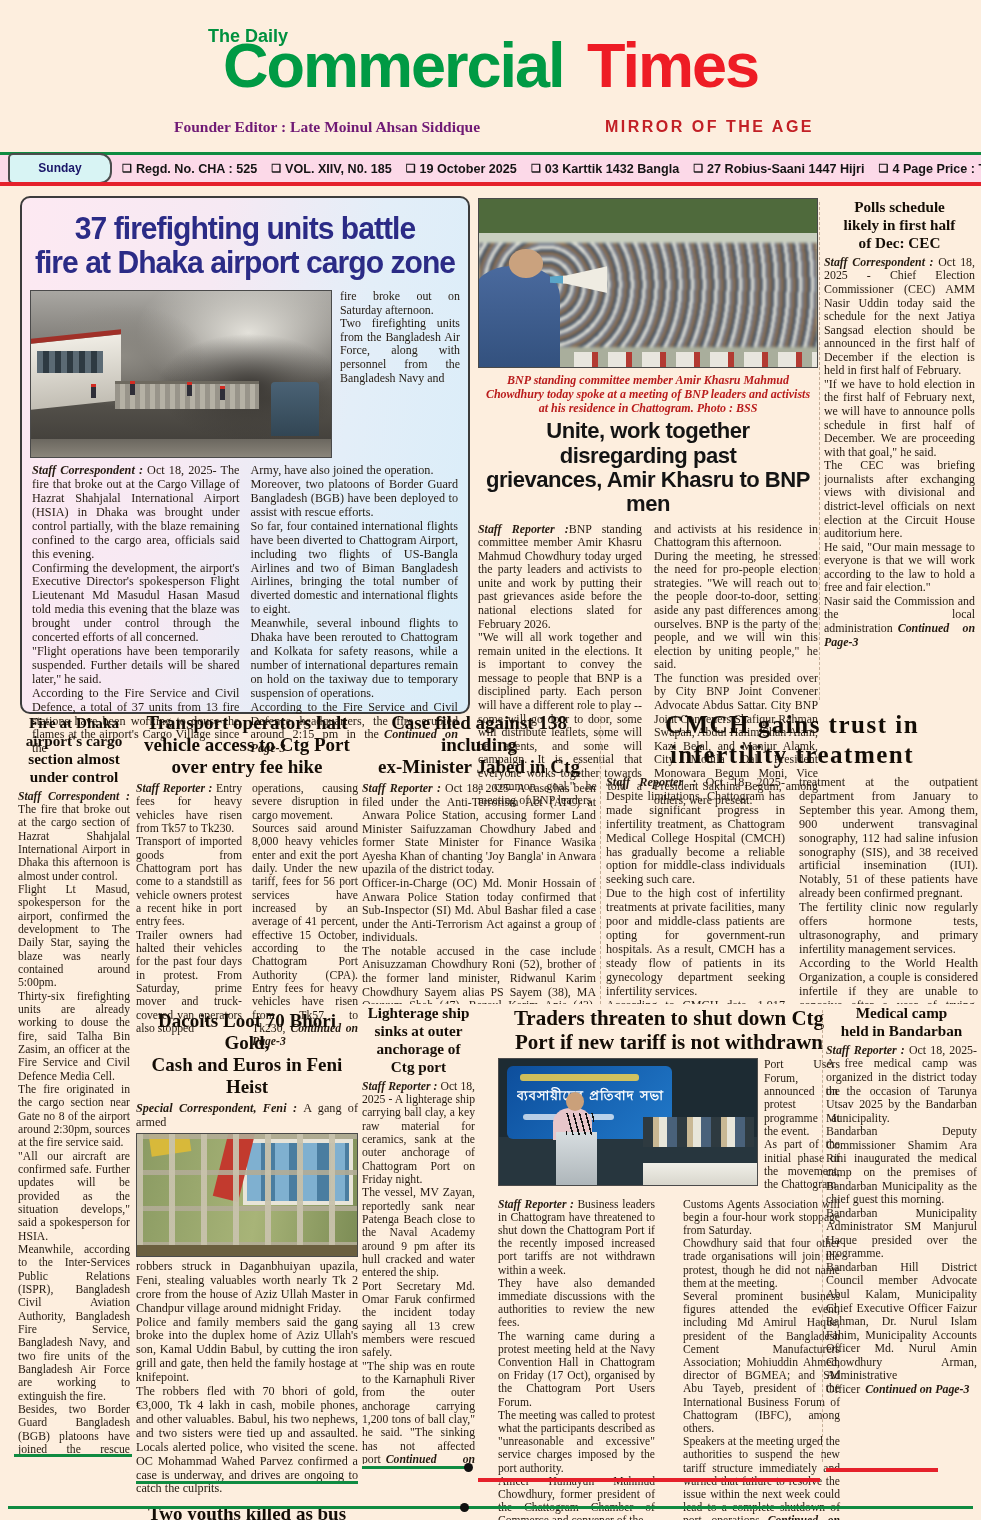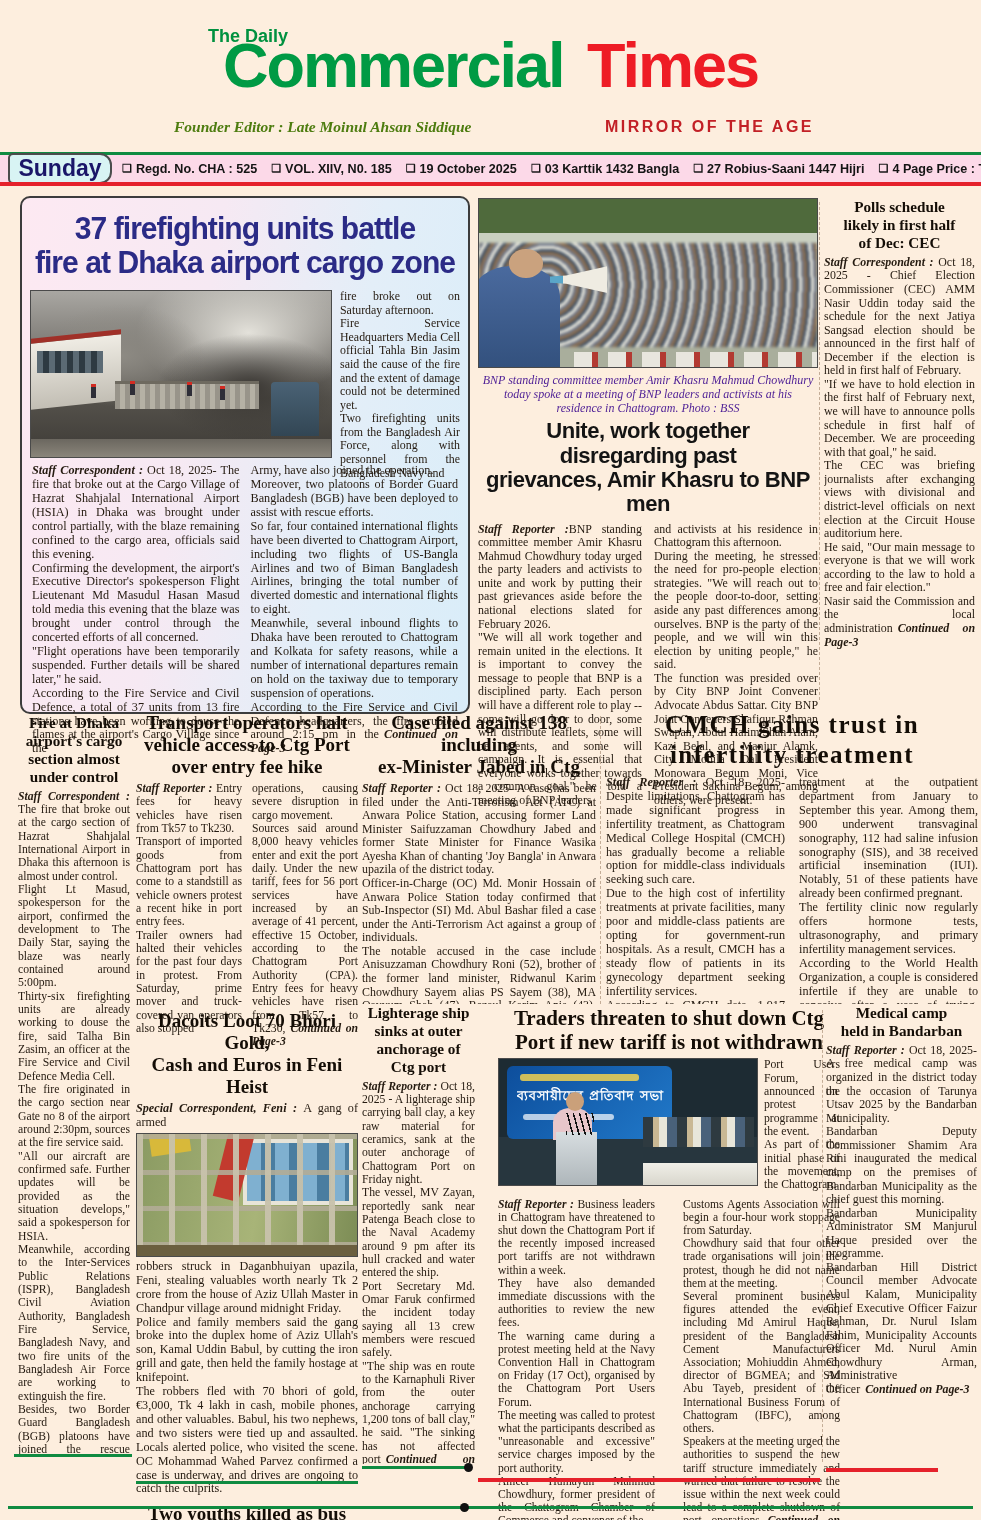--- a/index.html
+++ b/index.html
@@ -10,31 +10,31 @@
   
   .masthead{position:absolute;left:0;top:0;width:100%;height:150px;}
   .mast-inner{position:relative;width:665px;margin:0 auto;height:150px;}
   .kicker{position:absolute;left:50px;top:26px;font-family:"Liberation Sans",sans-serif;
           font-weight:bold;font-size:18px;color:#00913f;}
   .mast-title{position:absolute;left:0;top:34px;width:100%;text-align:center;white-space:nowrap;
           font-family:"Liberation Sans",sans-serif;font-weight:bold;font-size:63px;line-height:1;letter-spacing:-2px;}
   .t-green{color:#009a44;}
   .t-red{color:#ee1c25;margin-left:8px;}
   .mast-sub{position:absolute;left:16px;top:118px;width:640px;display:flex;justify-content:space-between;align-items:baseline;}
-  .founder{font-weight:bold;font-style:italic;font-size:15.5px;color:#4d7c0f;}
+  .founder{font-weight:bold;font-size:15.5px;color:#701a75;}
   .tagline{font-family:"Liberation Sans",sans-serif;font-weight:bold;font-size:16px;
            color:#c22026;letter-spacing:2.5px;}
 
   
   .rule-green{background:#0f8b41;}
   .rule-red{background:#e5212b;}
   .datebar{position:absolute;left:0;top:155px;width:100%;height:27px;background:#fcd9e8;}
   .day-tab{position:absolute;left:8px;top:-2px;width:100px;height:27px;background:#d8f4f4;
            border:2px solid #4c4c4c;border-radius:5px 12px 12px 5px;
-           font-family:"Liberation Sans",sans-serif;font-weight:bold;font-size:23px;color:#1a1668;
+           font-family:"Liberation Sans",sans-serif;font-weight:bold;font-size:12px;color:#1a1668;
            text-align:center;line-height:26px;}
   .date-items{position:absolute;left:122px;top:0;right:4px;height:27px;display:flex;align-items:center;
            font-family:"Liberation Sans",sans-serif;font-weight:bold;font-size:12.6px;color:#141414;white-space:nowrap;}
   .ditem{margin-right:14px;}
   .mk{font-size:11px;margin-right:4px;position:relative;top:-1px;}
 
   
   .para{margin:0;text-align:justify;line-height:1.14;}
   .plist p{margin:0;text-align:justify;line-height:1.14;}
   .byline{font-weight:bold;font-style:italic;}
@@ -80,21 +80,21 @@
   .crowd{left:0;top:26%;width:100%;height:62%;
      background:repeating-radial-gradient(circle at 20% 40%,#f2efe3 0 3px,#6b7385 3px 6px,#8a6a4a 6px 9px,#3c4d63 9px 12px);
      filter:blur(1.5px);opacity:.95;}
   .spk-body{left:-2%;bottom:0;width:26%;height:60%;background:linear-gradient(180deg,#4a6a9e,#33517e);border-radius:45% 45% 0 0/30% 30% 0 0;}
   .spk-head{left:9%;top:30%;width:10%;height:17%;background:#caa27e;border-radius:50%;}
   .megaphone{left:21%;top:40%;width:17%;height:16%;
      background:linear-gradient(90deg,#5aa6c8 0 22%,#efece2 22%);
      clip-path:polygon(0 38%,28% 35%,100% 0,100% 100%,28% 65%,0 62%);}
   .chairs{bottom:0;right:0;width:72%;height:9%;
      background:repeating-linear-gradient(90deg,#e8e6de 0 18px,#b23a32 18px 24px,rgba(0,0,0,0) 24px 34px);}
-  .caption{margin:5px 2px 2px;font-size:12px;font-weight:normal;font-style:italic;text-align:center;line-height:1.18;color:#4c1d95;}
+  .caption{margin:5px 2px 2px;font-size:12px;font-weight:bold;font-style:italic;text-align:center;line-height:1.18;color:#b91c1c;}
   .bnp-h{margin:4px 0 6px;font-family:"Liberation Sans",sans-serif;font-weight:bold;font-size:22.5px;
          line-height:1.08;color:#141414;letter-spacing:-.5px;text-align:center;transform:scaleX(.98);}
   .bnp-cols{gap:12px;}
 
   
   .h-md{font-size:15.2px;line-height:1.18;}
   .h-lg{font-size:19px;line-height:1.16;}
   .h-xl{font-size:21px;line-height:1.15;}
   .h-cmch{font-size:25px;line-height:1.2;letter-spacing:1.5px;}
   .mb4{margin-bottom:4px;} .mb6{margin-bottom:6px;}
@@ -192,21 +192,20 @@
         <div class="ph crane"></div>
         <div class="ph fground"></div>
         <div class="ph ff" style="left:20%;top:56%;"></div>
         <div class="ph ff" style="left:33%;top:54%;"></div>
         <div class="ph ff" style="left:52%;top:55%;"></div>
         <div class="ph ff" style="left:63%;top:57%;"></div>
       </div>
       <div class="lead-side fs-b">
         <div class="plist">
             <p>fire broke out on Saturday afternoon.</p>
-            <p>Fire Service Headquarters Media Cell official Tahla Bin Jasim said the cause of the fire and the extent of damage could not be determined yet.</p>
             <p>Two firefighting units from the Bangladesh Air Force, along with personnel from the Bangladesh Navy and</p>
           </div>
       </div>
     </div>
     <div class="cols lead-cols fs-a">
       <div class="col">
         <p class="para"><span class="byline">Staff Correspondent : </span><span>Oct 18, 2025- The fire that broke out at the Cargo Village of Hazrat Shahjalal International Airport (HSIA) in Dhaka was brought under control partially, with the blaze remaining confined to the cargo area, officials said this evening.</span></p>
         <div class="plist">
             <p>Confirming the development, the airport's Executive Director's spokesperson Flight Lieutenant Md Masudul Hasan Masud told media this evening that the blaze was brought under control through the concerted efforts of all concerned.</p>
             <p>"Flight operations have been temporarily suspended. Further details will be shared later," he said.</p>

